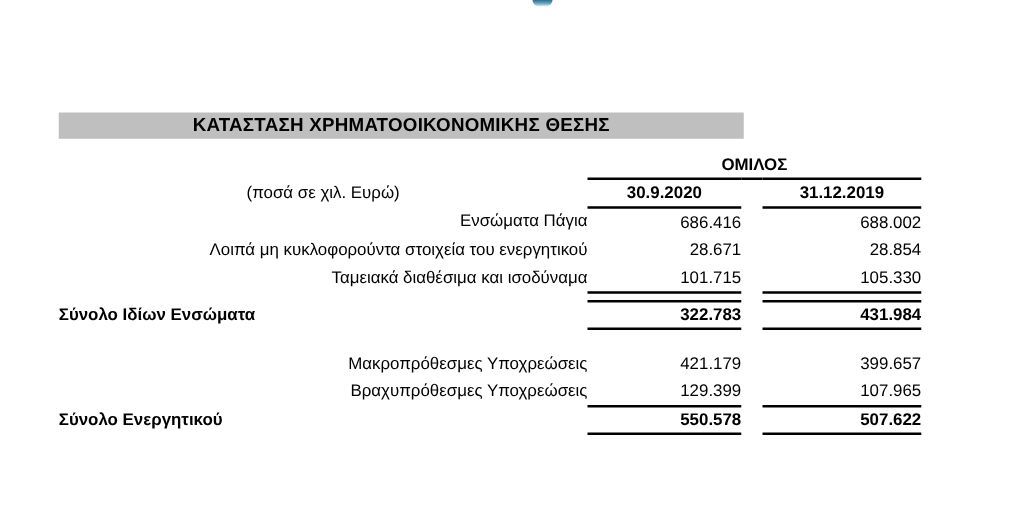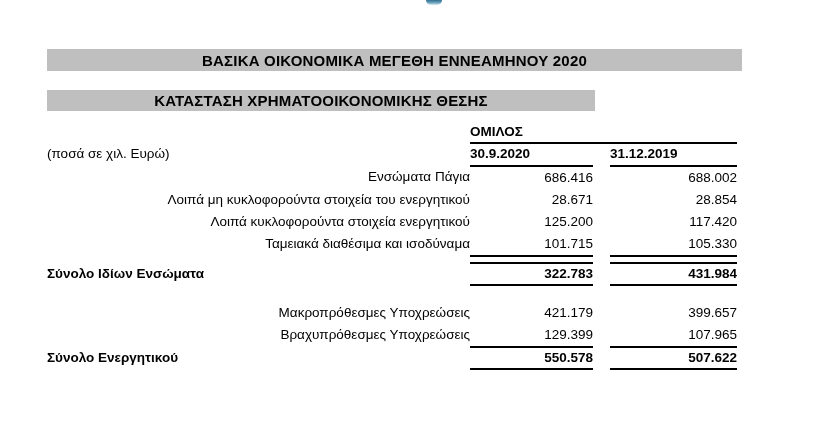--- a/index.html
+++ b/index.html
@@ -31,34 +31,31 @@
   table.fin col.c-v2{width:127px;}
   table.fin td{padding:0;vertical-align:middle;line-height:1.05;overflow:hidden;white-space:nowrap;}
   tr.group-h td{height:20px;}
   tr.colhead td{height:21px;}
   tr.data td{height:22px;text-align:right;}
   tr.total td{height:20px;font-weight:bold;}
   tr.dbl-spacer td{height:5px;}
   tr.gap-row td{height:16px;}
   td.lbl{text-align:left;}
   td.num{text-align:right;padding-right:8px;}
-  td.ctr{text-align:left;}
+  td.ctr{text-align:center;}
   .b{font-weight:bold;}
   td.bb{border-bottom:2px solid #000;}
 </style>
 </head>
 <body>
 
 <div class="page">
 
   <div class="logo-frag"></div>
 
-  <div class="banner first">
-    <span>ΒΑΣΙΚΑ ΟΙΚΟΝΟΜΙΚΑ ΜΕΓΕΘΗ ΕΝΝΕΑΜΗΝΟΥ 2020</span>
-  </div>
 
   <div class="banner second">
     <span>ΚΑΤΑΣΤΑΣΗ ΧΡΗΜΑΤΟΟΙΚΟΝΟΜΙΚΗΣ ΘΕΣΗΣ</span>
   </div>
 
   <table class="fin">
     <colgroup>
       <col class="c-label">
         <col class="c-v1">
         <col class="c-gap">
@@ -85,26 +82,20 @@
       <td class="num">688.002</td>
     </tr>
 
     <tr class="data">
       <td class="lbl">Λοιπά μη κυκλοφορούντα στοιχεία του ενεργητικού</td>
       <td class="num">28.671</td>
       <td></td>
       <td class="num">28.854</td>
     </tr>
 
-    <tr class="data">
-      <td class="lbl">Λοιπά κυκλοφορούντα στοιχεία ενεργητικού</td>
-      <td class="num">125.200</td>
-      <td></td>
-      <td class="num">117.420</td>
-    </tr>
 
     <tr class="data">
       <td class="lbl">Ταμειακά διαθέσιμα και ισοδύναμα</td>
       <td class="num bb">101.715</td>
       <td></td>
       <td class="num bb">105.330</td>
     </tr>
 
 
     <tr class="dbl-spacer">

